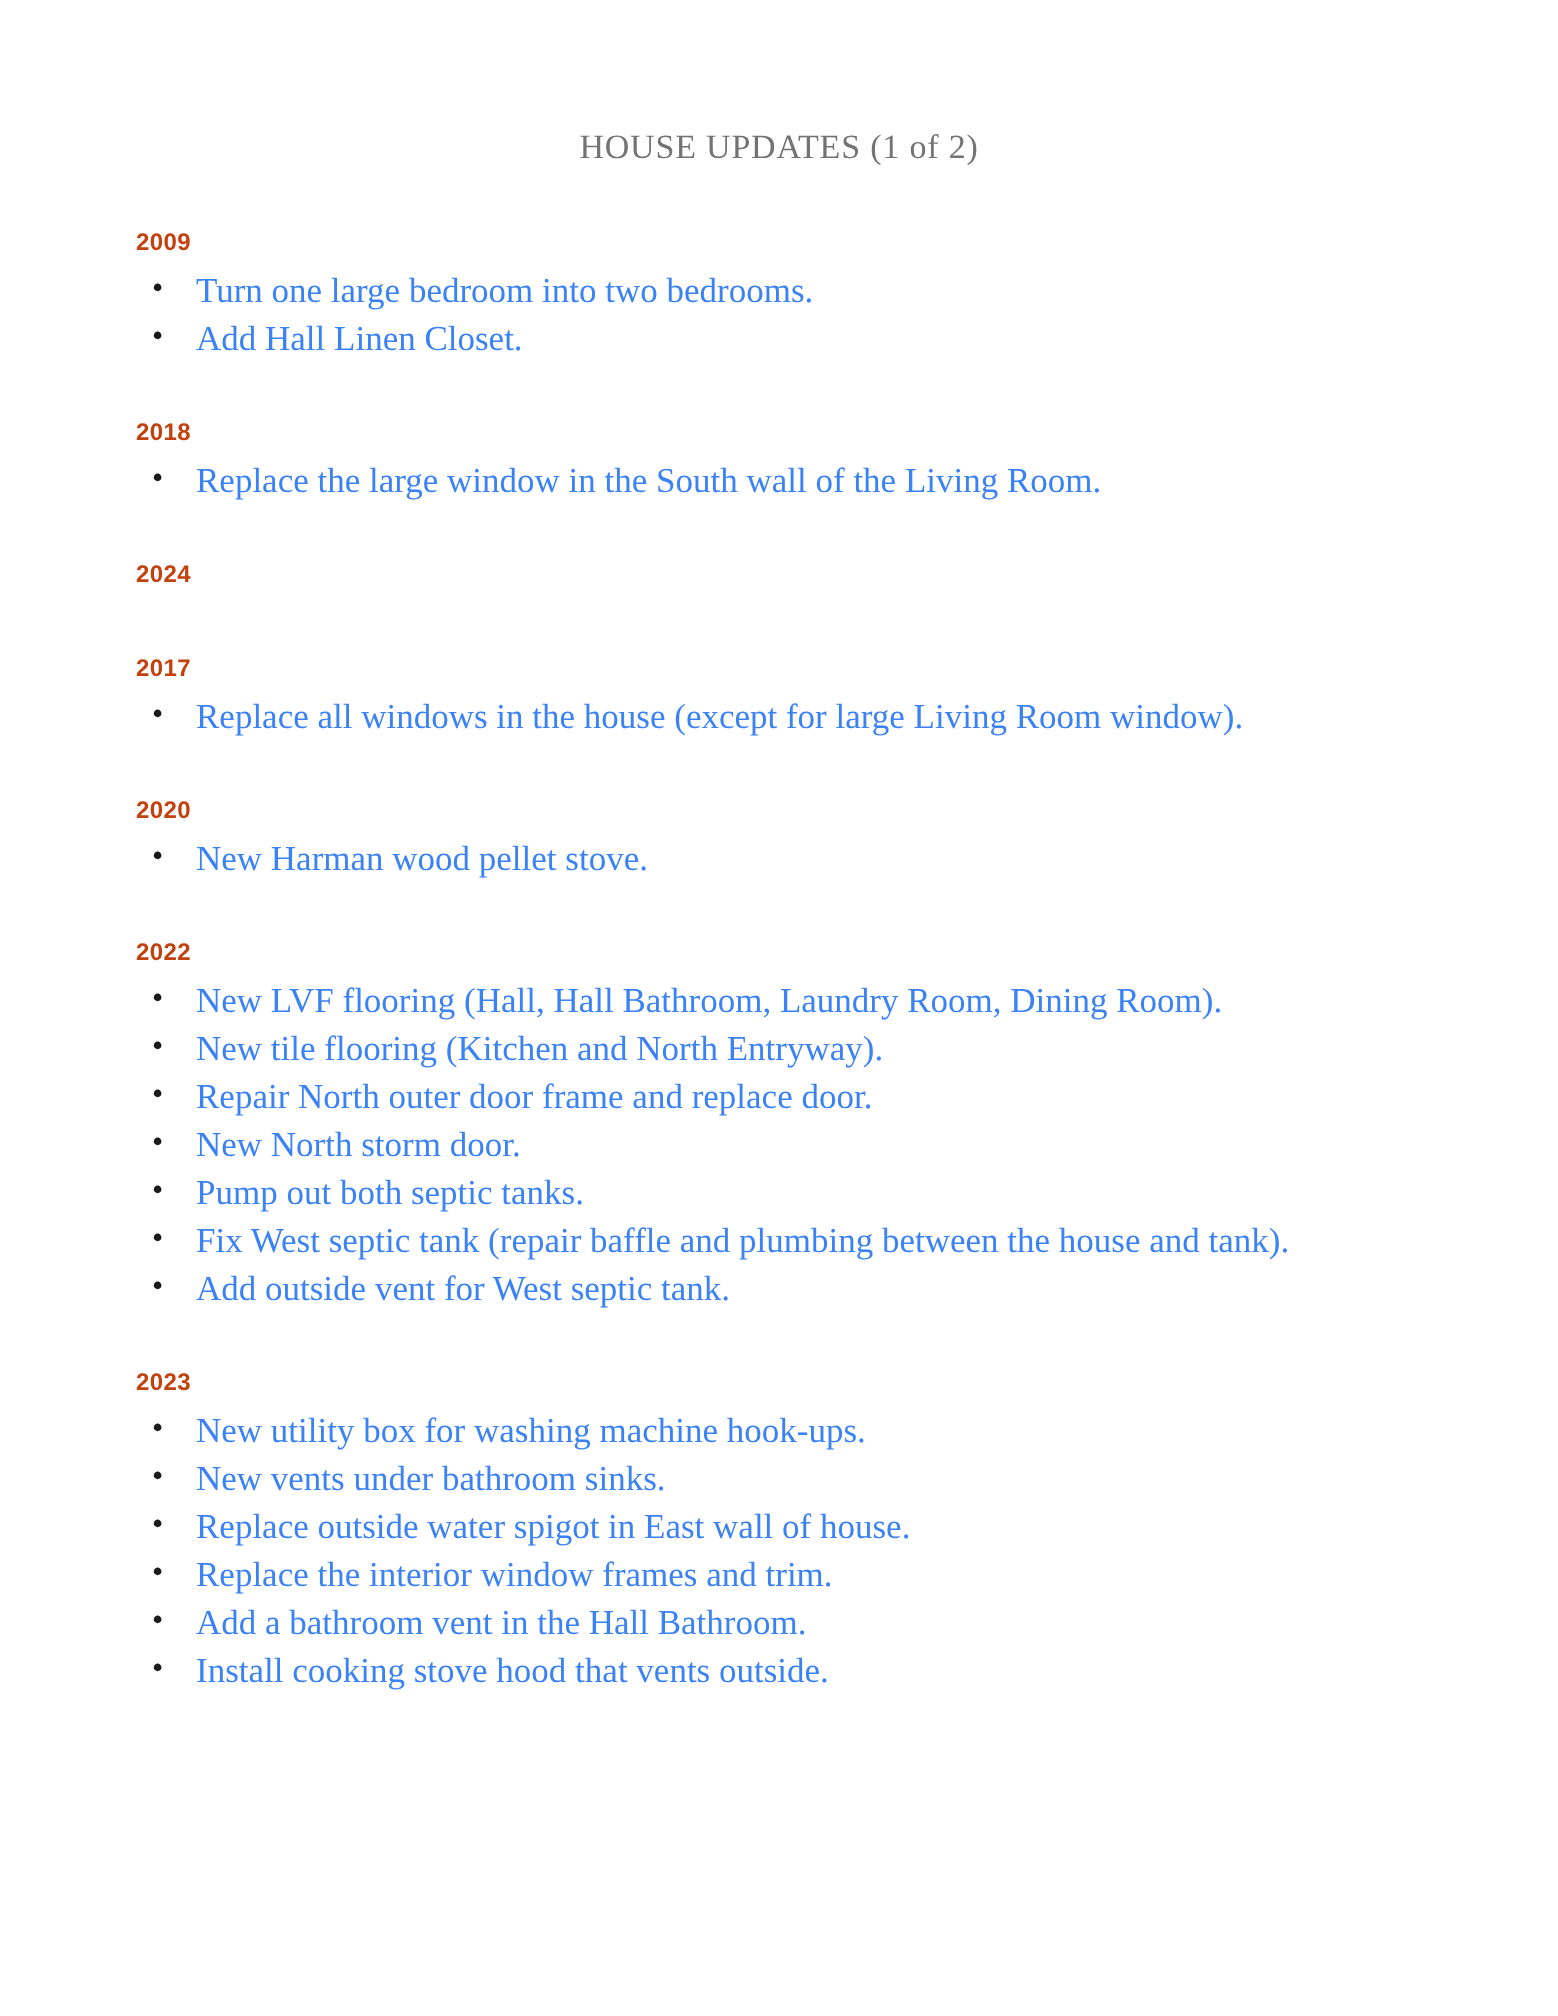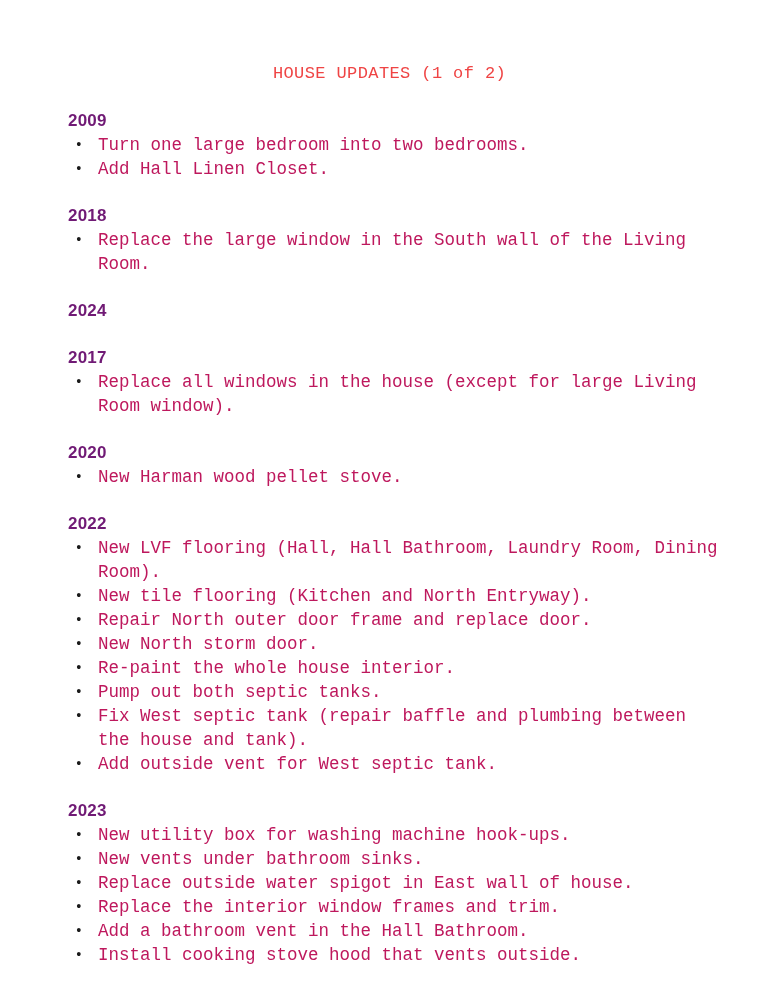--- a/index.html
+++ b/index.html
@@ -10,54 +10,54 @@
   .page {
     position: relative;
     width: 779px;
     height: 1008px;
     background: #ffffff;
     box-sizing: border-box;
     padding: 62px 60px 0 68px;
     overflow: hidden;
   }
   .doc-title {
-    font-family: Liberation Mono, monospace;
+    font-family: Liberation Serif, serif;
     font-weight: 400;
     font-size: 17px;
     letter-spacing: 0.4px;
     line-height: 24px;
-    color: #ef4444;
+    color: #737373;
     text-align: center;
     margin: 0 0 20px 0;
     
     margin-left: -8px;
   }
   .year-section {
     margin: 0;
   }
   .year-heading {
     font-family: "Liberation Sans", sans-serif;
     font-weight: 700;
-    font-size: 17px;
+    font-size: 12px;
     line-height: 24px;
-    color: #701a75;
+    color: #c2410c;
     margin: 23px 0 0 0;
     letter-spacing: 0.2px;
   }
   .update-list {
     margin: 0;
     padding: 0 0 0 30px;
     list-style: none;
   }
   .update-item {
     position: relative;
-    font-family: Liberation Mono, monospace;
+    font-family: Liberation Serif, serif;
     font-size: 17.5px;
     line-height: 24px;
-    color: #be185d;
+    color: #3b82f6;
     margin: 0;
   }
   .update-item::before {
     content: "\2022";
     position: absolute;
     left: -22px;
     top: 0;
     font-family: "Liberation Serif", serif;
     font-size: 16px;
     color: #1a1a1a;
@@ -97,21 +97,20 @@
           <li class="update-item">New Harman wood pellet stove.</li>
         </ul>
       </section>
       <section class="year-section">
         <h2 class="year-heading">2022</h2>
         <ul class="update-list">
           <li class="update-item">New LVF flooring (Hall, Hall Bathroom, Laundry Room, Dining Room).</li>
           <li class="update-item">New tile flooring (Kitchen and North Entryway).</li>
           <li class="update-item">Repair North outer door frame and replace door.</li>
           <li class="update-item">New North storm door.</li>
-          <li class="update-item">Re-paint the whole house interior.</li>
           <li class="update-item">Pump out both septic tanks.</li>
           <li class="update-item">Fix West septic tank (repair baffle and plumbing between the house and tank).</li>
           <li class="update-item">Add outside vent for West septic tank.</li>
         </ul>
       </section>
       <section class="year-section">
         <h2 class="year-heading">2023</h2>
         <ul class="update-list">
           <li class="update-item">New utility box for washing machine hook-ups.</li>
           <li class="update-item">New vents under bathroom sinks.</li>

